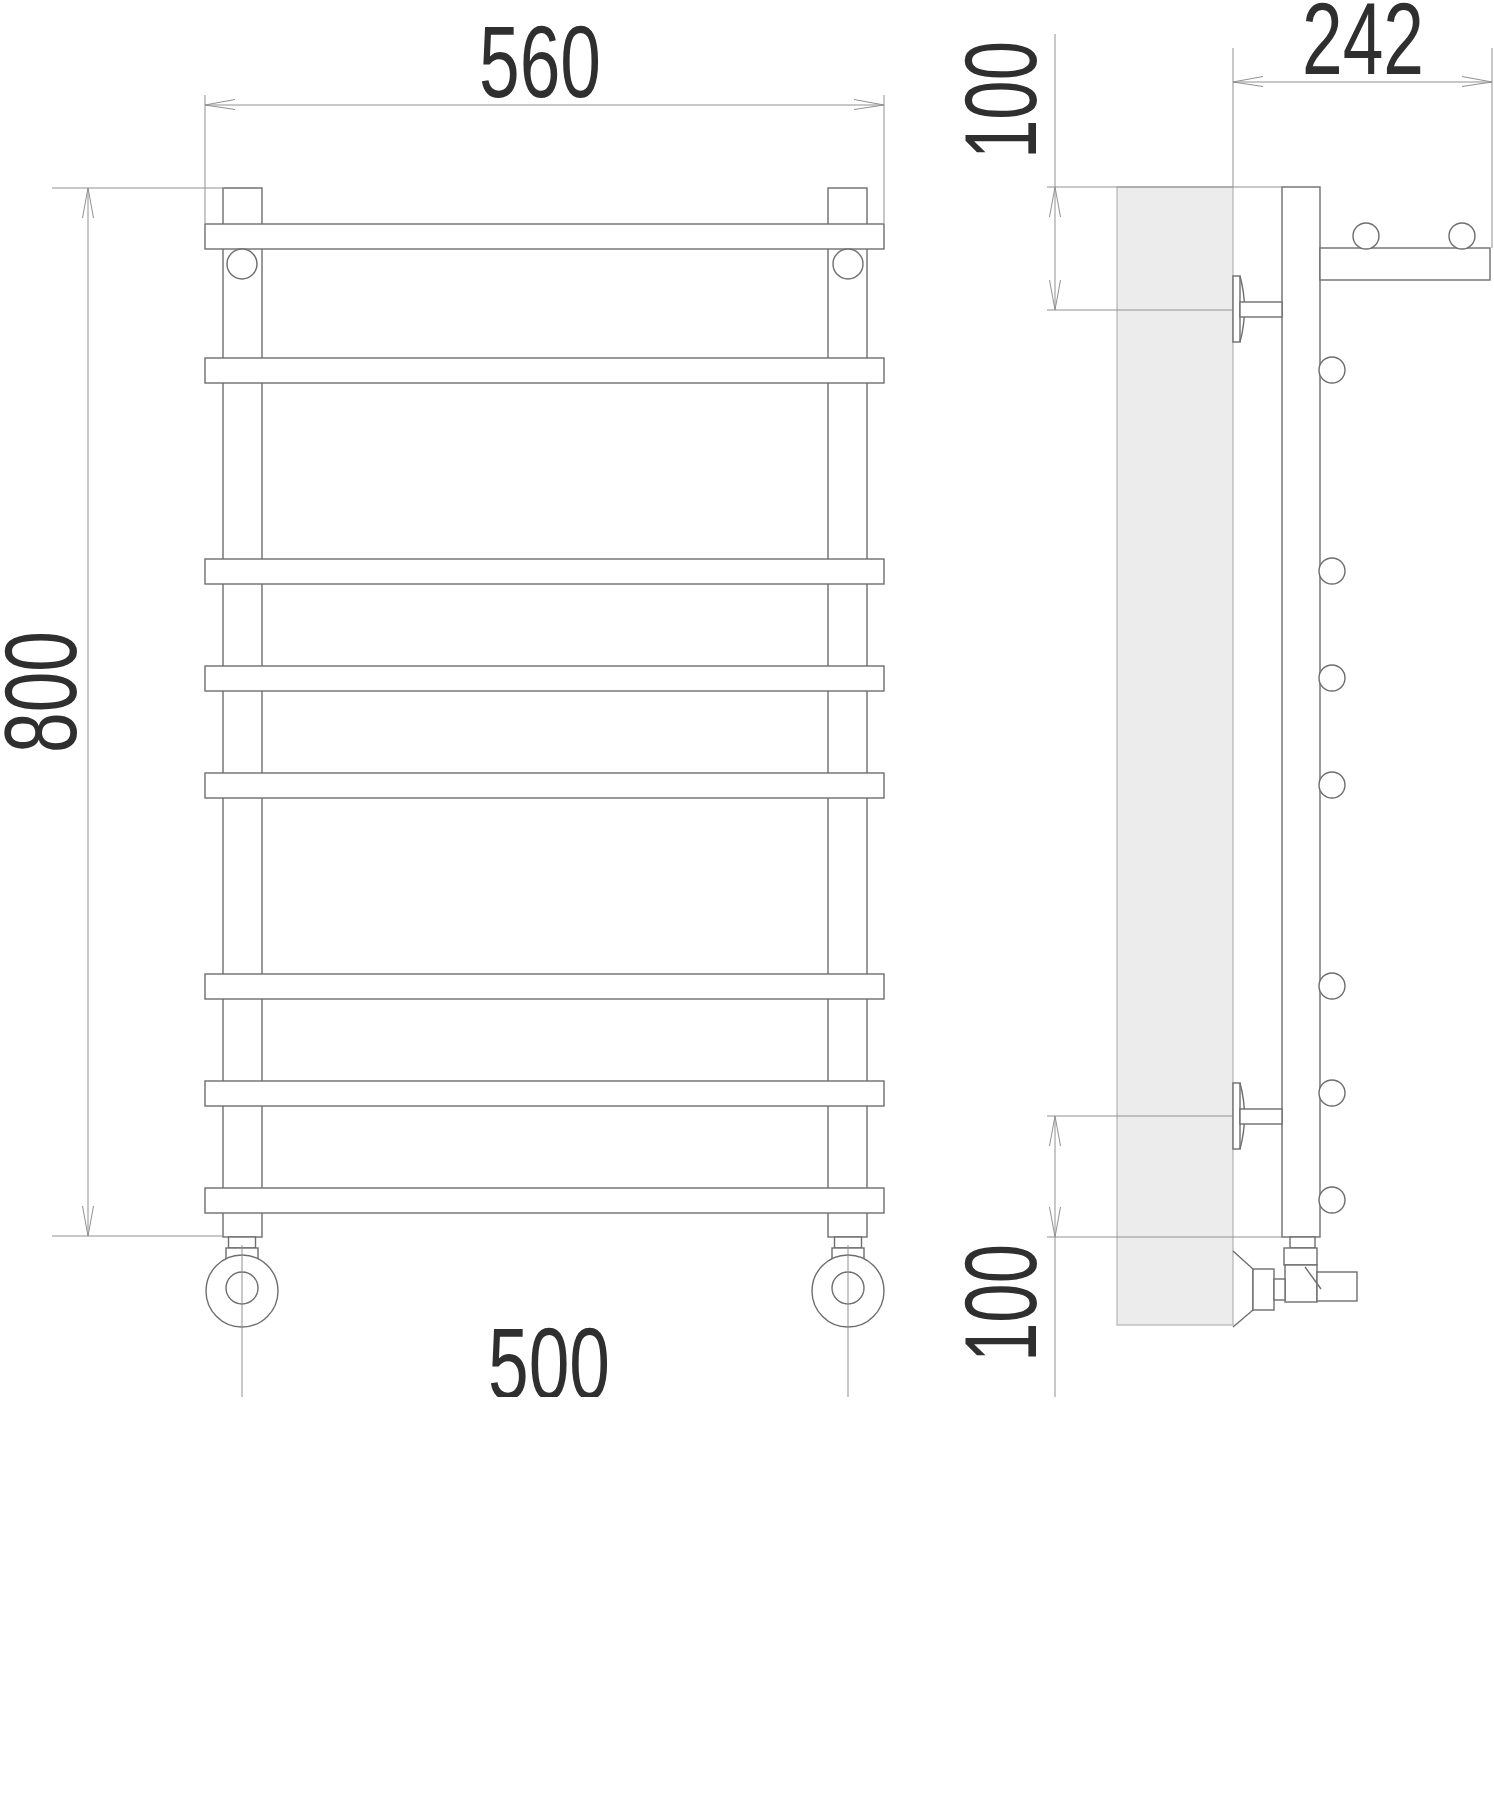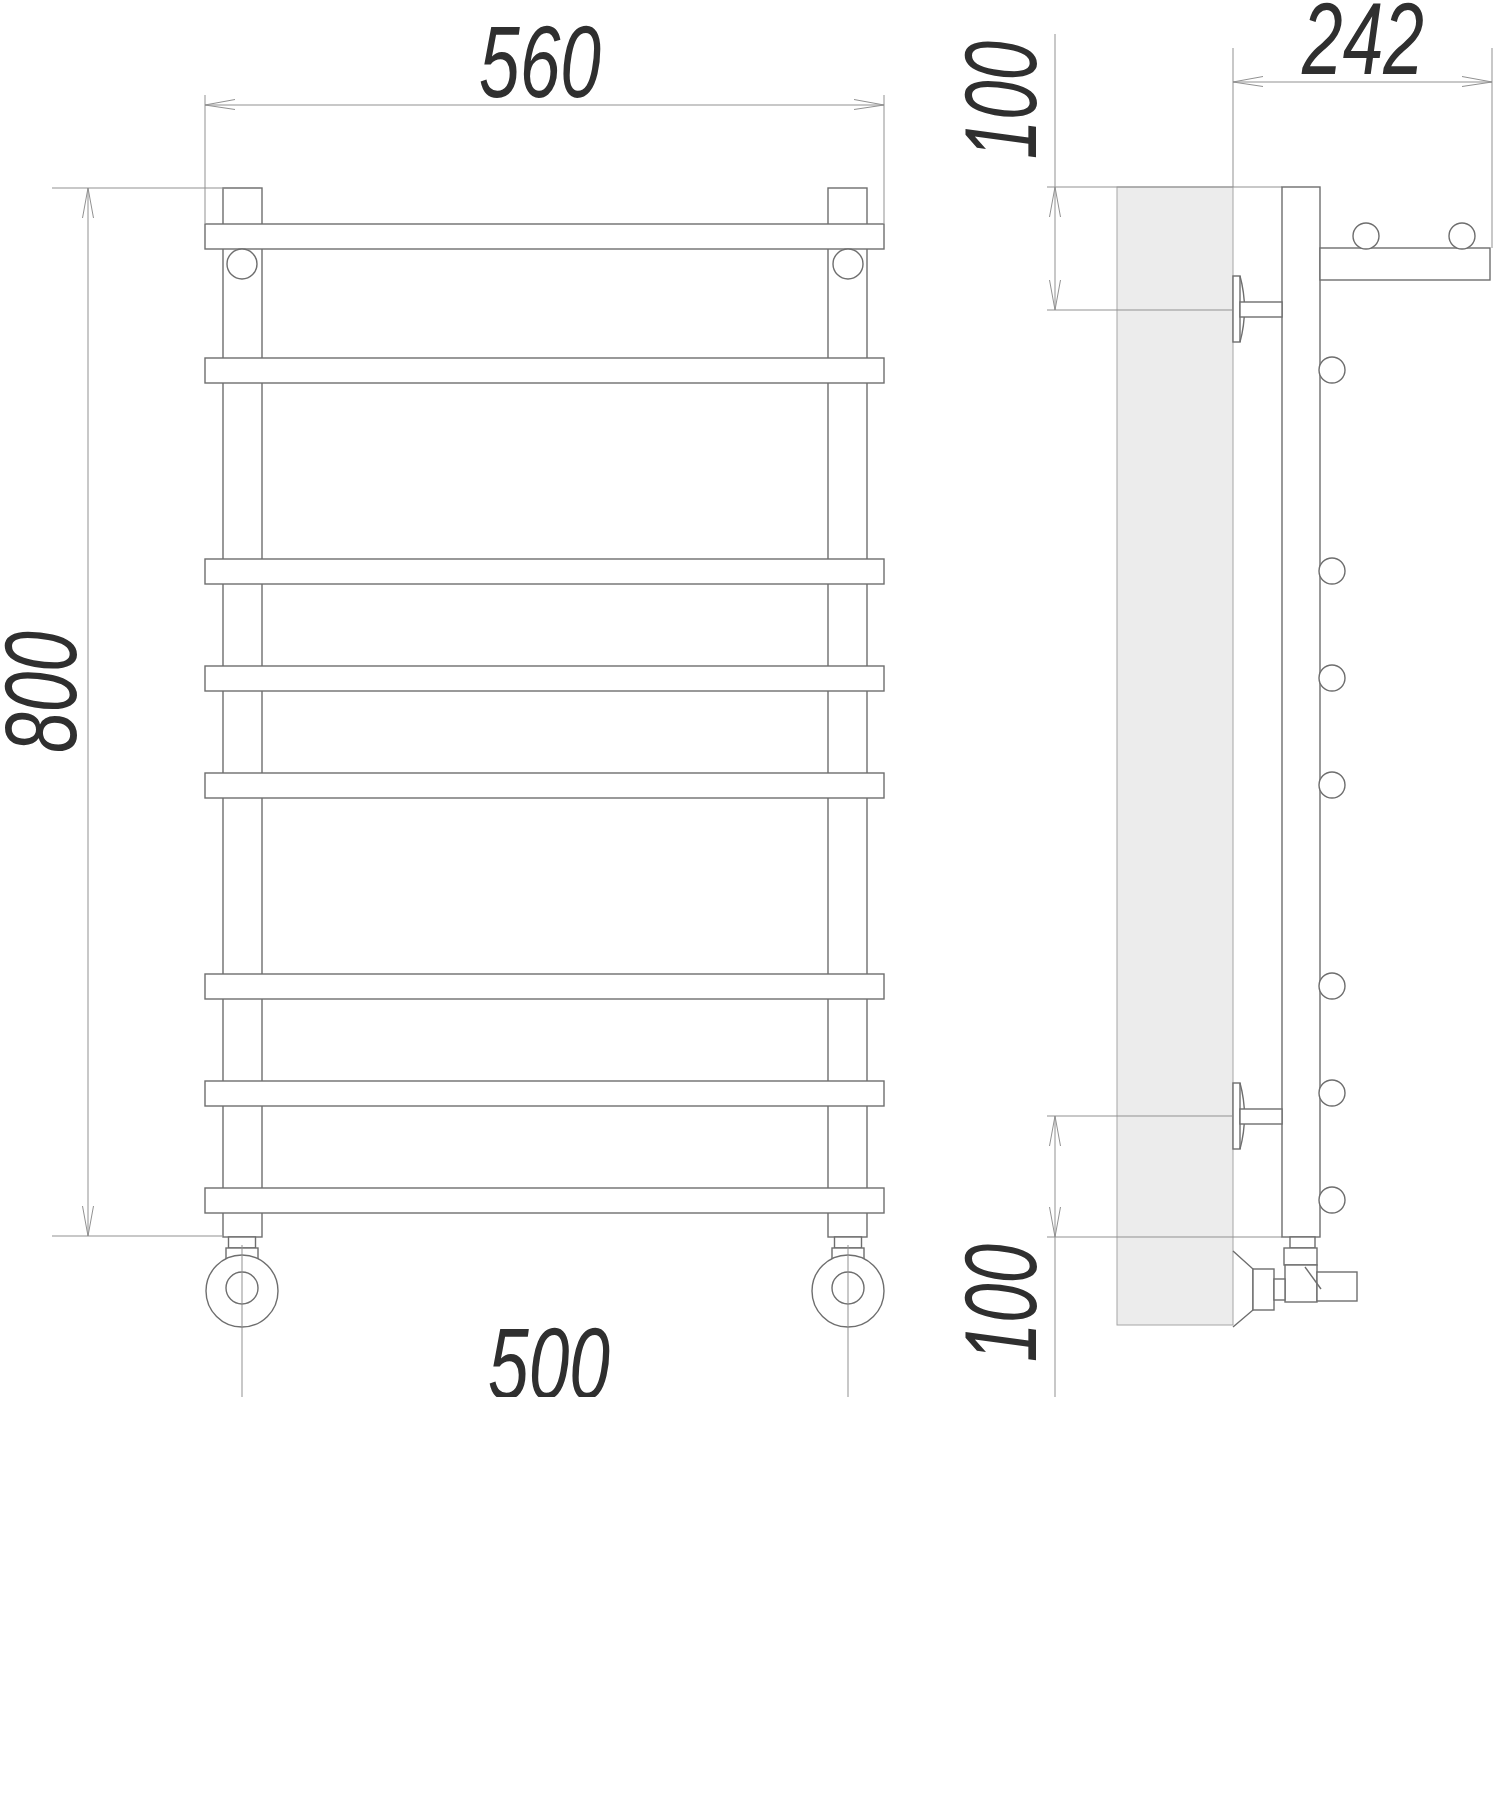--- a/index.html
+++ b/index.html
@@ -1,20 +1,20 @@
 <!DOCTYPE html>
 <html style="--line: #6e6e6e; --dimension-line: #919191; --text: #2f2f2f; --wall-fill: #ececec; --background: #ffffff;"><head>
 <meta charset="utf-8">
 <style>
   :root{
     --line:#6e6e6e; --dimension-line:#919191; --text:#2f2f2f;
     --wall-fill:#ececec; --background:#ffffff;
   }
   html,body{margin:0;padding:0;background:var(--background);}
-  .stage{width:1494px;height:1397px;position:relative;background:var(--background);font-style:italic;}
+  .stage{width:1494px;height:1397px;position:relative;background:var(--background);}
   svg{display:block}
   .o  {fill:#ffffff;stroke:var(--line);stroke-width:1.4px;}          
   .on {fill:none;stroke:var(--line);stroke-width:1.4px;}             
   .d  {fill:none;stroke:var(--dimension-line);stroke-width:1px;}     
   .wall{fill:var(--wall-fill);stroke:#a6a6a6;stroke-width:1px;}
   .t  {font-family:"Liberation Sans",sans-serif;font-size:102px;fill:var(--text);
        text-anchor:middle;}
 </style>
 </head>
 <body>

